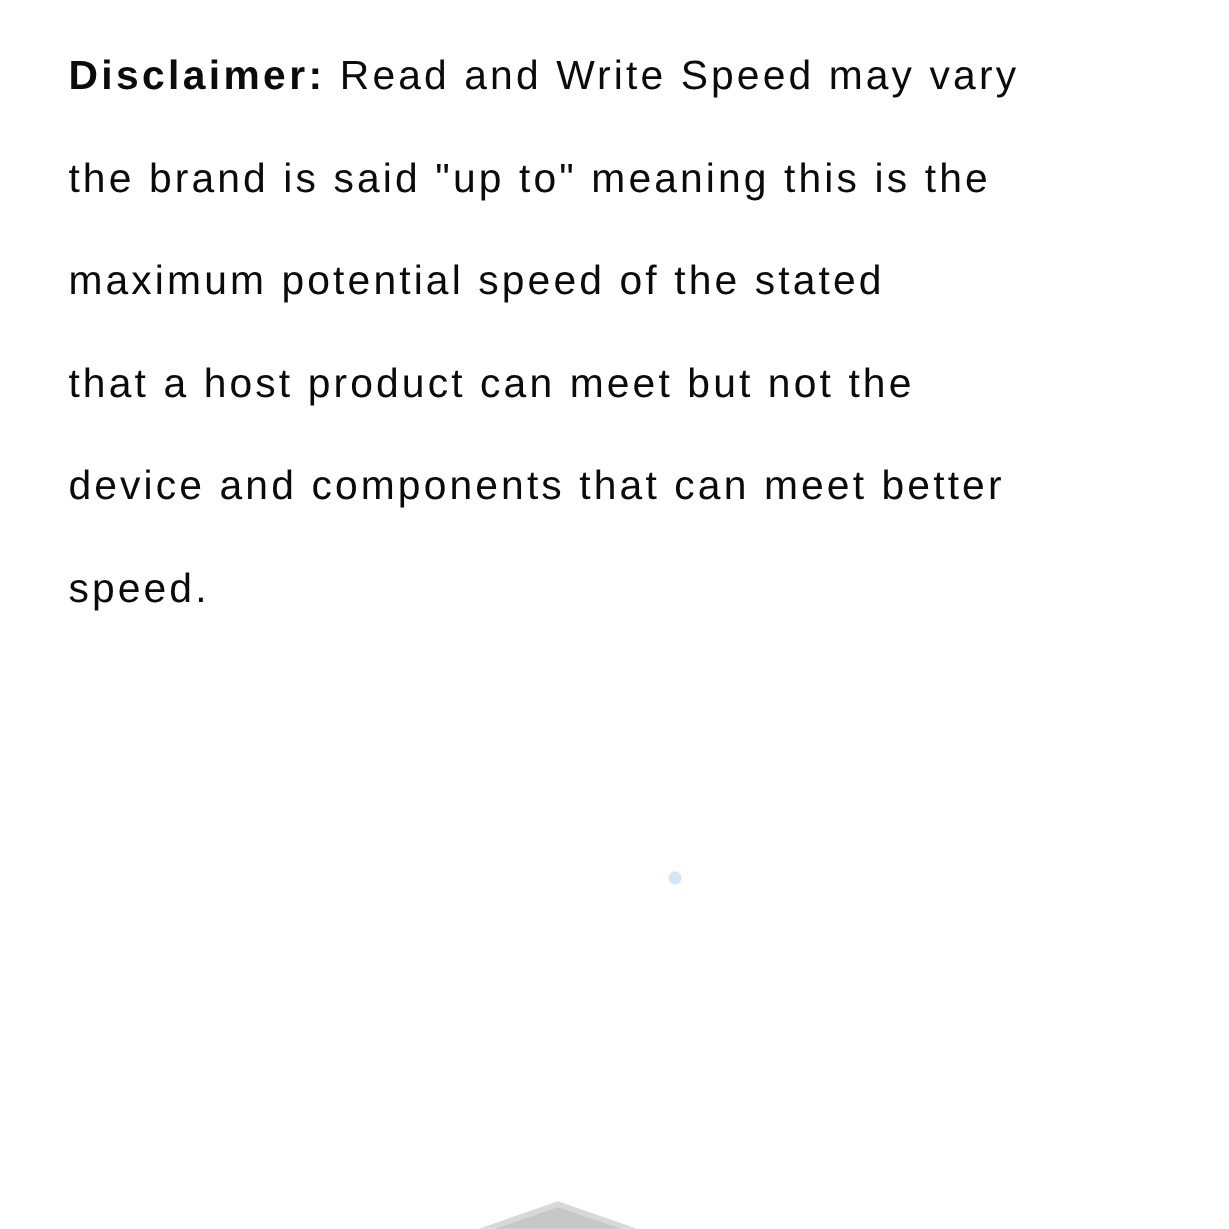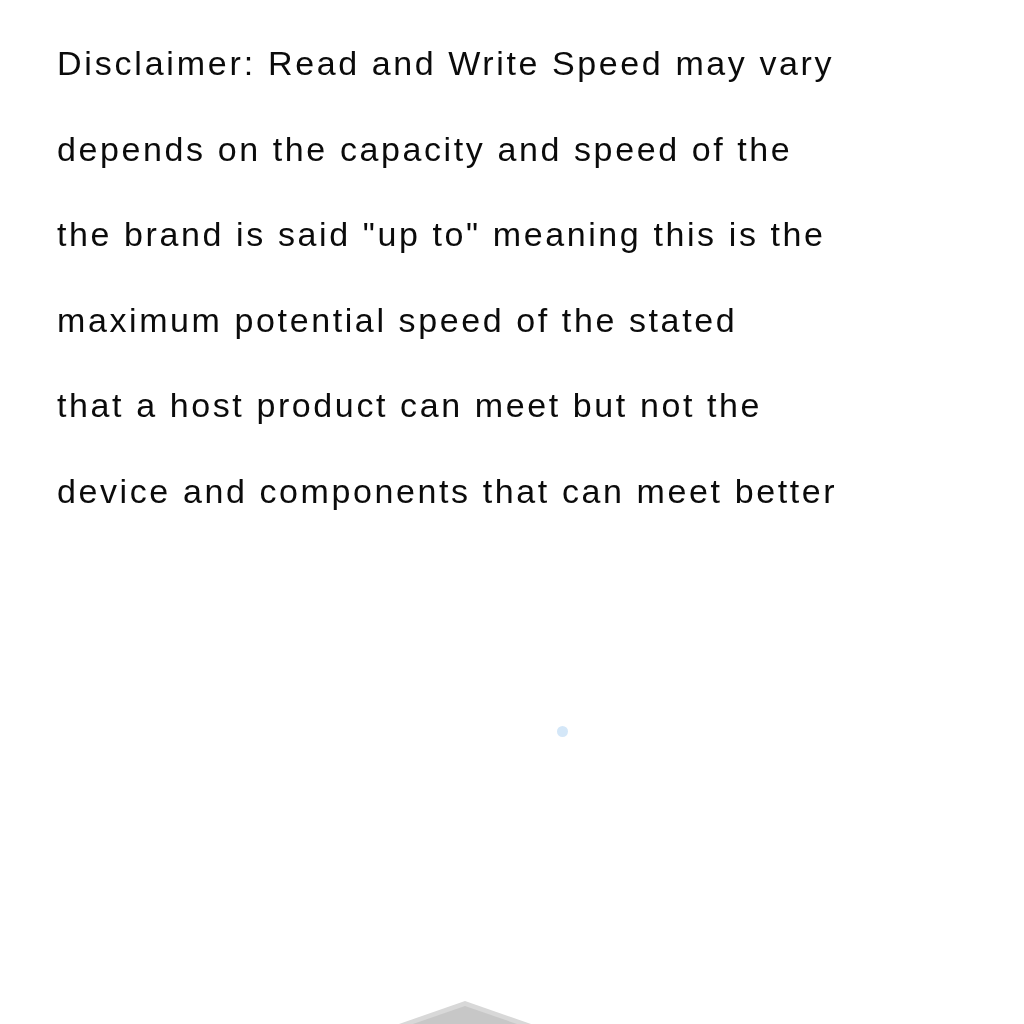--- a/index.html
+++ b/index.html
@@ -23,21 +23,21 @@
     line-height: 85.5px;
     letter-spacing: 2.6px;
     color: #0b0b0b;
     font-weight: 400;
   }
   .line {
     display: block;
     white-space: nowrap;
   }
   .disclaimer-label {
-    font-weight: 400;
+    font-weight: 700;
     letter-spacing: 2.8px;
   }
   .blue-dot {
     position: absolute;
     left: 557px;
     top: 726px;
     width: 11px;
     height: 11px;
     border-radius: 50%;
     background: #d4e7f8;
@@ -61,23 +61,23 @@
     border-left: 52px solid transparent;
     border-right: 52px solid transparent;
     border-bottom: 18px solid #c7c7c7;
   }
 </style>
 </head>
 <body>
 
 <div class="disclaimer">
   <span class="line"><span class="disclaimer-label">Disclaimer:</span><span> Read and Write Speed may vary</span></span>
-  <span class="line">depends on the capacity and speed of the</span>
   <span class="line">the brand is said "up to" meaning this is the</span>
   <span class="line">maximum potential speed of the stated</span>
   <span class="line">that a host product can meet but not the</span>
   <span class="line">device and components that can meet better</span>
+  <span class="line">speed.</span>
 </div>
 
 <div class="blue-dot"></div>
 
 <div class="arrow-tip-outer"></div>
 <div class="arrow-tip-inner"></div>
 
 </body></html>

